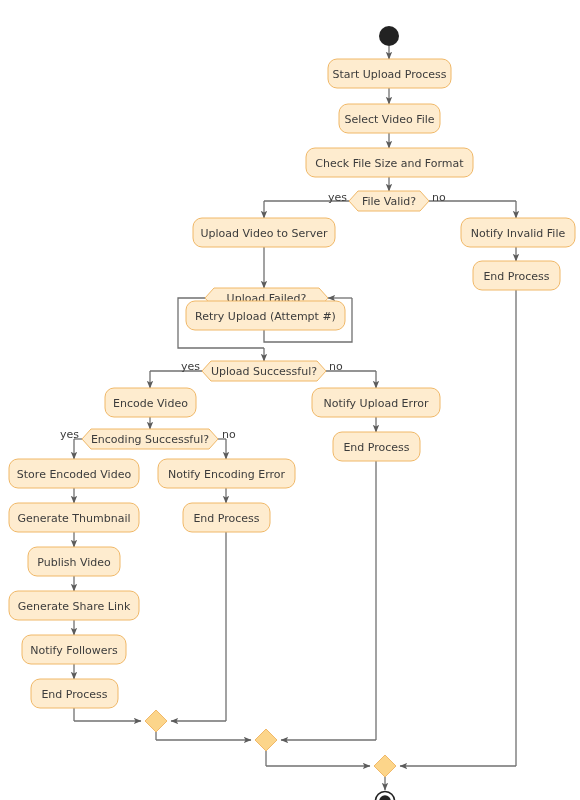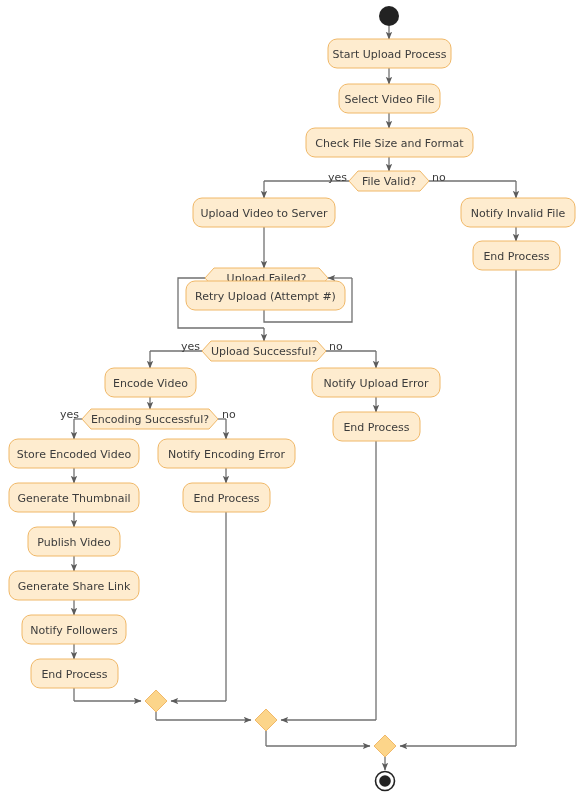--- a/index.html
+++ b/index.html
@@ -10,20 +10,21 @@
   body {
     width: 580px;
     height: 800px;
     font-family: "DejaVu Sans", sans-serif;
     overflow: hidden;
   }
   #diagram-root {
     position: relative;
     width: 580px;
     height: 655px;
+    margin-top: 20px;
   }
   svg#activity-diagram {
     display: block;
     width: 580px;
     height: 800px;
   }
   .node-box {
     fill: #FEECCF;
     stroke: #F0B868;
     stroke-width: 1;

